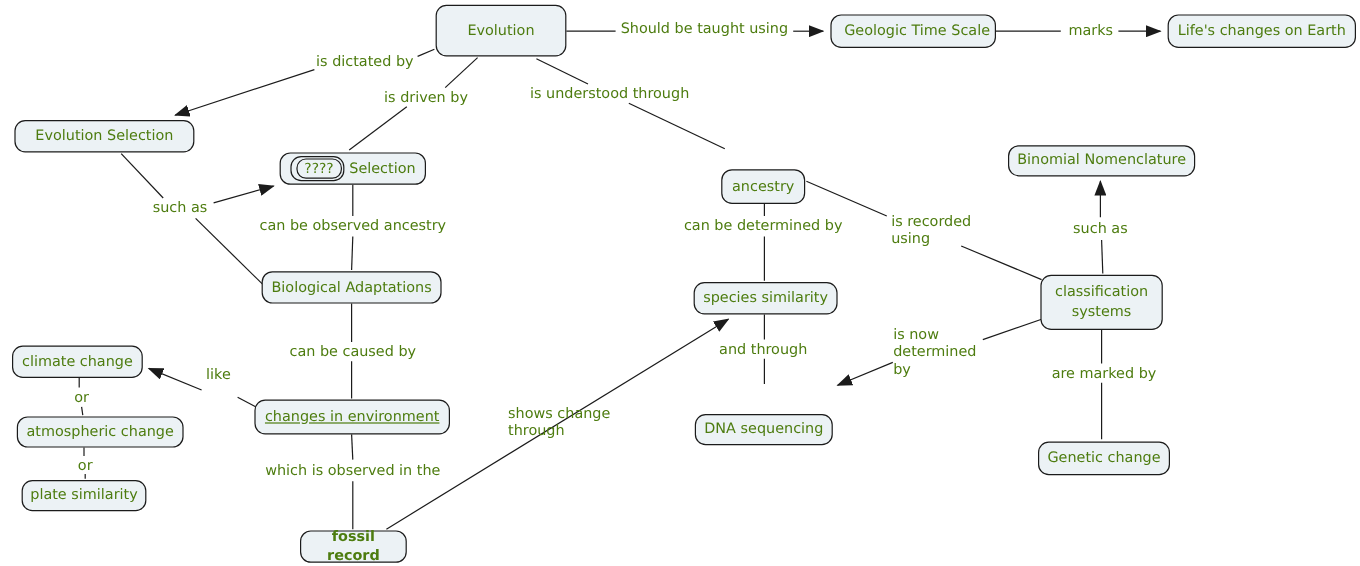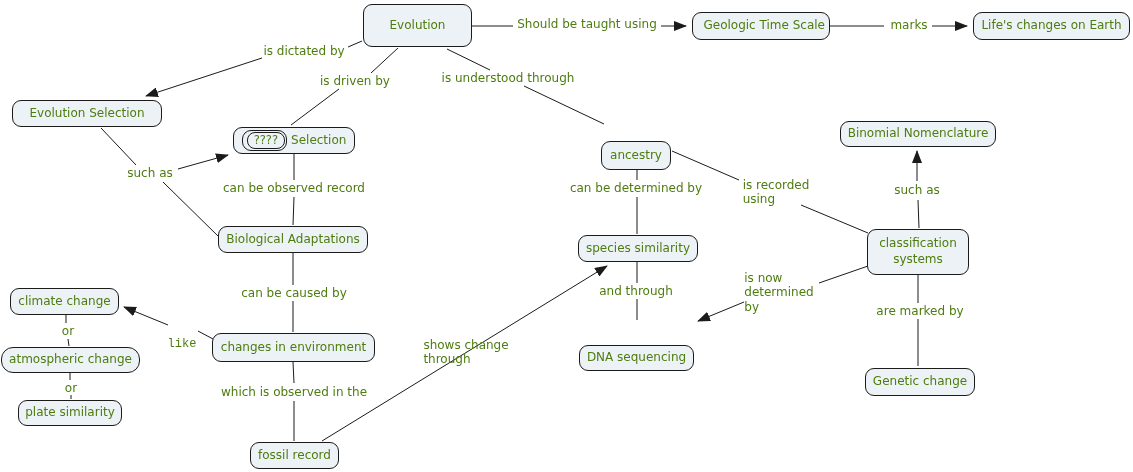--- a/index.html
+++ b/index.html
@@ -84,44 +84,44 @@
       <div class="node" style="left: 12px; top: 100px; width: 150px; height: 27px;"><span class="node-label">Evolution Selection</span></div>
       <div class="node" style="left: 233px; top: 127px; width: 122px; height: 27px;"><span class="prefix-wrap"><span class="prefix">????</span></span><span class="node-label">Selection</span></div>
       <div class="node" style="left: 218px; top: 226px; width: 150px; height: 27px; text-align: center;"><span class="node-label">Biological Adaptations</span></div>
       <div class="node" style="left: 601px; top: 125px; width: 70px; height: 29px; margin-top: 16px;"><span class="node-label">ancestry</span></div>
       <div class="node" style="left: 840px; top: 121px; width: 156px; height: 26px;"><span class="node-label">Binomial Nomenclature</span></div>
       <div class="node" style="left: 867px; top: 229px; width: 102px; height: 46px;"><span class="node-label">classification
 systems</span></div>
       <div class="node" style="left: 578px; top: 235px; width: 120px; height: 27px;"><span class="node-label">species similarity</span></div>
       <div class="node" style="left: 579px; top: 321px; width: 115px; height: 26px; margin-top: 24px;"><span class="node-label">DNA sequencing</span></div>
       <div class="node" style="left: 10px; top: 288px; width: 109px; height: 27px;"><span class="node-label">climate change</span></div>
-      <div class="node" style="left: 1px; top: 347px; width: 139px; height: 26px; border-radius: 12px;"><span class="node-label">atmospheric change</span></div>
+      <div class="node" style="left: 14px; top: 347px; width: 139px; height: 26px;"><span class="node-label">atmospheric change</span></div>
       <div class="node" style="left: 18px; top: 400px; width: 104px; height: 26px;"><span class="node-label">plate similarity</span></div>
-      <div class="node" style="left: 212px; top: 333px; width: 163px; height: 29px;"><span class="node-label">changes in environment</span></div>
-      <div class="node" style="left: 250px; top: 442px; width: 89px; height: 27px;"><span class="node-label">fossil record</span></div>
+      <div class="node" style="left: 212px; top: 333px; width: 163px; height: 29px; text-decoration: underline;"><span class="node-label">changes in environment</span></div>
+      <div class="node" style="left: 250px; top: 442px; width: 89px; height: 27px; font-weight: bold;"><span class="node-label">fossil record</span></div>
       <div class="node" style="left: 865px; top: 368px; width: 110px; height: 28px;"><span class="node-label">Genetic change</span></div>
     </div>
   <div id="label-layer">
       <div class="edge-label" style="left: 587px; top: 24px;">Should be taught using</div>
       <div class="edge-label" style="left: 909px; top: 25px;">marks</div>
       <div class="edge-label" style="left: 304px; top: 51px;">is dictated by</div>
       <div class="edge-label" style="left: 355px; top: 81px;">is driven by</div>
       <div class="edge-label" style="left: 508px; top: 78px;">is understood through</div>
       <div class="edge-label" style="left: 150px; top: 173px;">such as</div>
-      <div class="edge-label" style="left: 294px; top: 188px;">can be observed record</div>
+      <div class="edge-label" style="left: 294px; top: 188px;">can be observed ancestry</div>
       <div class="edge-label" style="left: 636px; top: 188px;">can be determined by</div>
       <div class="edge-label" style="left: 776px; top: 192px;">is recorded
 using</div>
       <div class="edge-label" style="left: 917px; top: 190px;">such as</div>
       <div class="edge-label" style="left: 636px; top: 291px;">and through</div>
       <div class="edge-label" style="left: 779px; top: 293px;">is now
 determined
 by</div>
       <div class="edge-label" style="left: 920px; top: 311px;">are marked by</div>
       <div class="edge-label" style="left: 294px; top: 293px;">can be caused by</div>
-      <div class="edge-label" style="left: 182px; top: 344px; font-family: Liberation Mono, monospace;">like</div>
+      <div class="edge-label" style="left: 182px; top: 312px;">like</div>
       <div class="edge-label" style="left: 294px; top: 392px;">which is observed in the</div>
       <div class="edge-label" style="left: 466px; top: 352px;">shows change
 through</div>
       <div class="edge-label" style="left: 68px; top: 331px;">or</div>
       <div class="edge-label" style="left: 71px; top: 388px;">or</div>
     </div>
 </div>
 
 </body></html>

